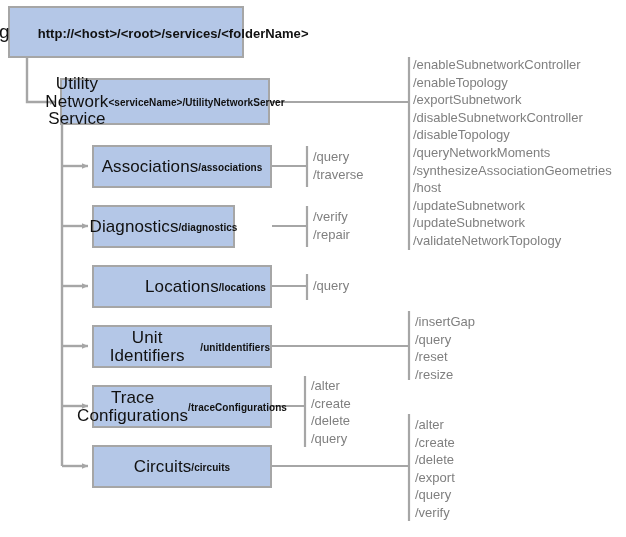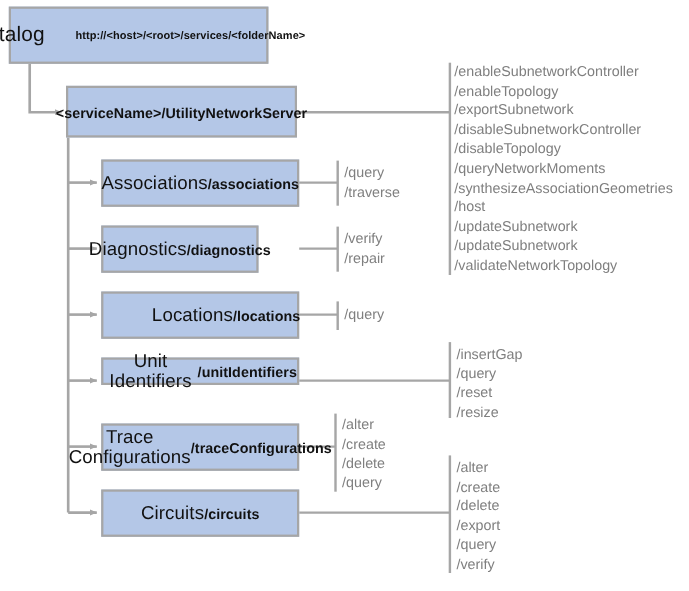--- a/index.html
+++ b/index.html
@@ -30,28 +30,28 @@
     text-align: center;
     line-height: 1.05;
   }
   .node .title {
     font-size: 17px;
     font-weight: 400;
     color: #111111;
     letter-spacing: 0.1px;
   }
   .node .sub {
-    font-size: 13px;
+    font-size: 10px;
     font-weight: 700;
     color: #111111;
     margin-top: 3px;
     letter-spacing: 0.05px;
   }
   .node.root .title { font-size: 19px; }
-  .node.root .sub { font-size: 10px; margin-left: 28px; }
+  .node.root .sub { font-size: 13px; margin-left: 28px; }
   .node.service .title { font-size: 17px; }
 
   svg.edges {
     position: absolute;
     left: 0;
     top: 0;
     width: 626px;
     height: 537px;
     pointer-events: none;
   }
@@ -111,39 +111,40 @@
     <path d="M272,466 L409,466" fill="none" stroke="#a6a6a6" stroke-width="2.2"></path>
     <path d="M409,414 L409,521" fill="none" stroke="#a6a6a6" stroke-width="2.2"></path>
   </svg>
 
   <div class="node root" style="left:8px; top:6px; width:236px; height:52px;">
     <span class="title">Catalog</span>
     <span class="sub">http://&lt;host&gt;/&lt;root&gt;/services/&lt;folderName&gt;</span>
   </div>
 
   <div class="node service" style="left:60px; top:78px; width:210px; height:47px;">
+    <span class="title">Utility Network Service</span>
     <span class="sub">&lt;serviceName&gt;/UtilityNetworkServer</span>
   </div>
 
   <div class="node" style="left:92px; top:145px; width:180px; height:43px;">
     <span class="title">Associations</span>
     <span class="sub">/associations</span>
   </div>
 
   <div class="node" style="left:92px; top:205px; width:143px; height:43px;">
     <span class="title">Diagnostics</span>
     <span class="sub">/diagnostics</span>
   </div>
 
   <div class="node" style="left:92px; top:265px; width:180px; height:43px;padding-left:47px;">
     <span class="title">Locations</span>
     <span class="sub">/locations</span>
   </div>
 
-  <div class="node" style="left:92px; top:325px; width:180px; height:25px;">
+  <div class="node" style="left:92px; top:325px; width:180px; height:43px;">
     <span class="title">Unit Identifiers</span>
     <span class="sub">/unitIdentifiers</span>
   </div>
 
   <div class="node" style="left:92px; top:385px; width:180px; height:43px;">
     <span class="title">Trace Configurations</span>
     <span class="sub">/traceConfigurations</span>
   </div>
 
   <div class="node" style="left:92px; top:445px; width:180px; height:43px;">

